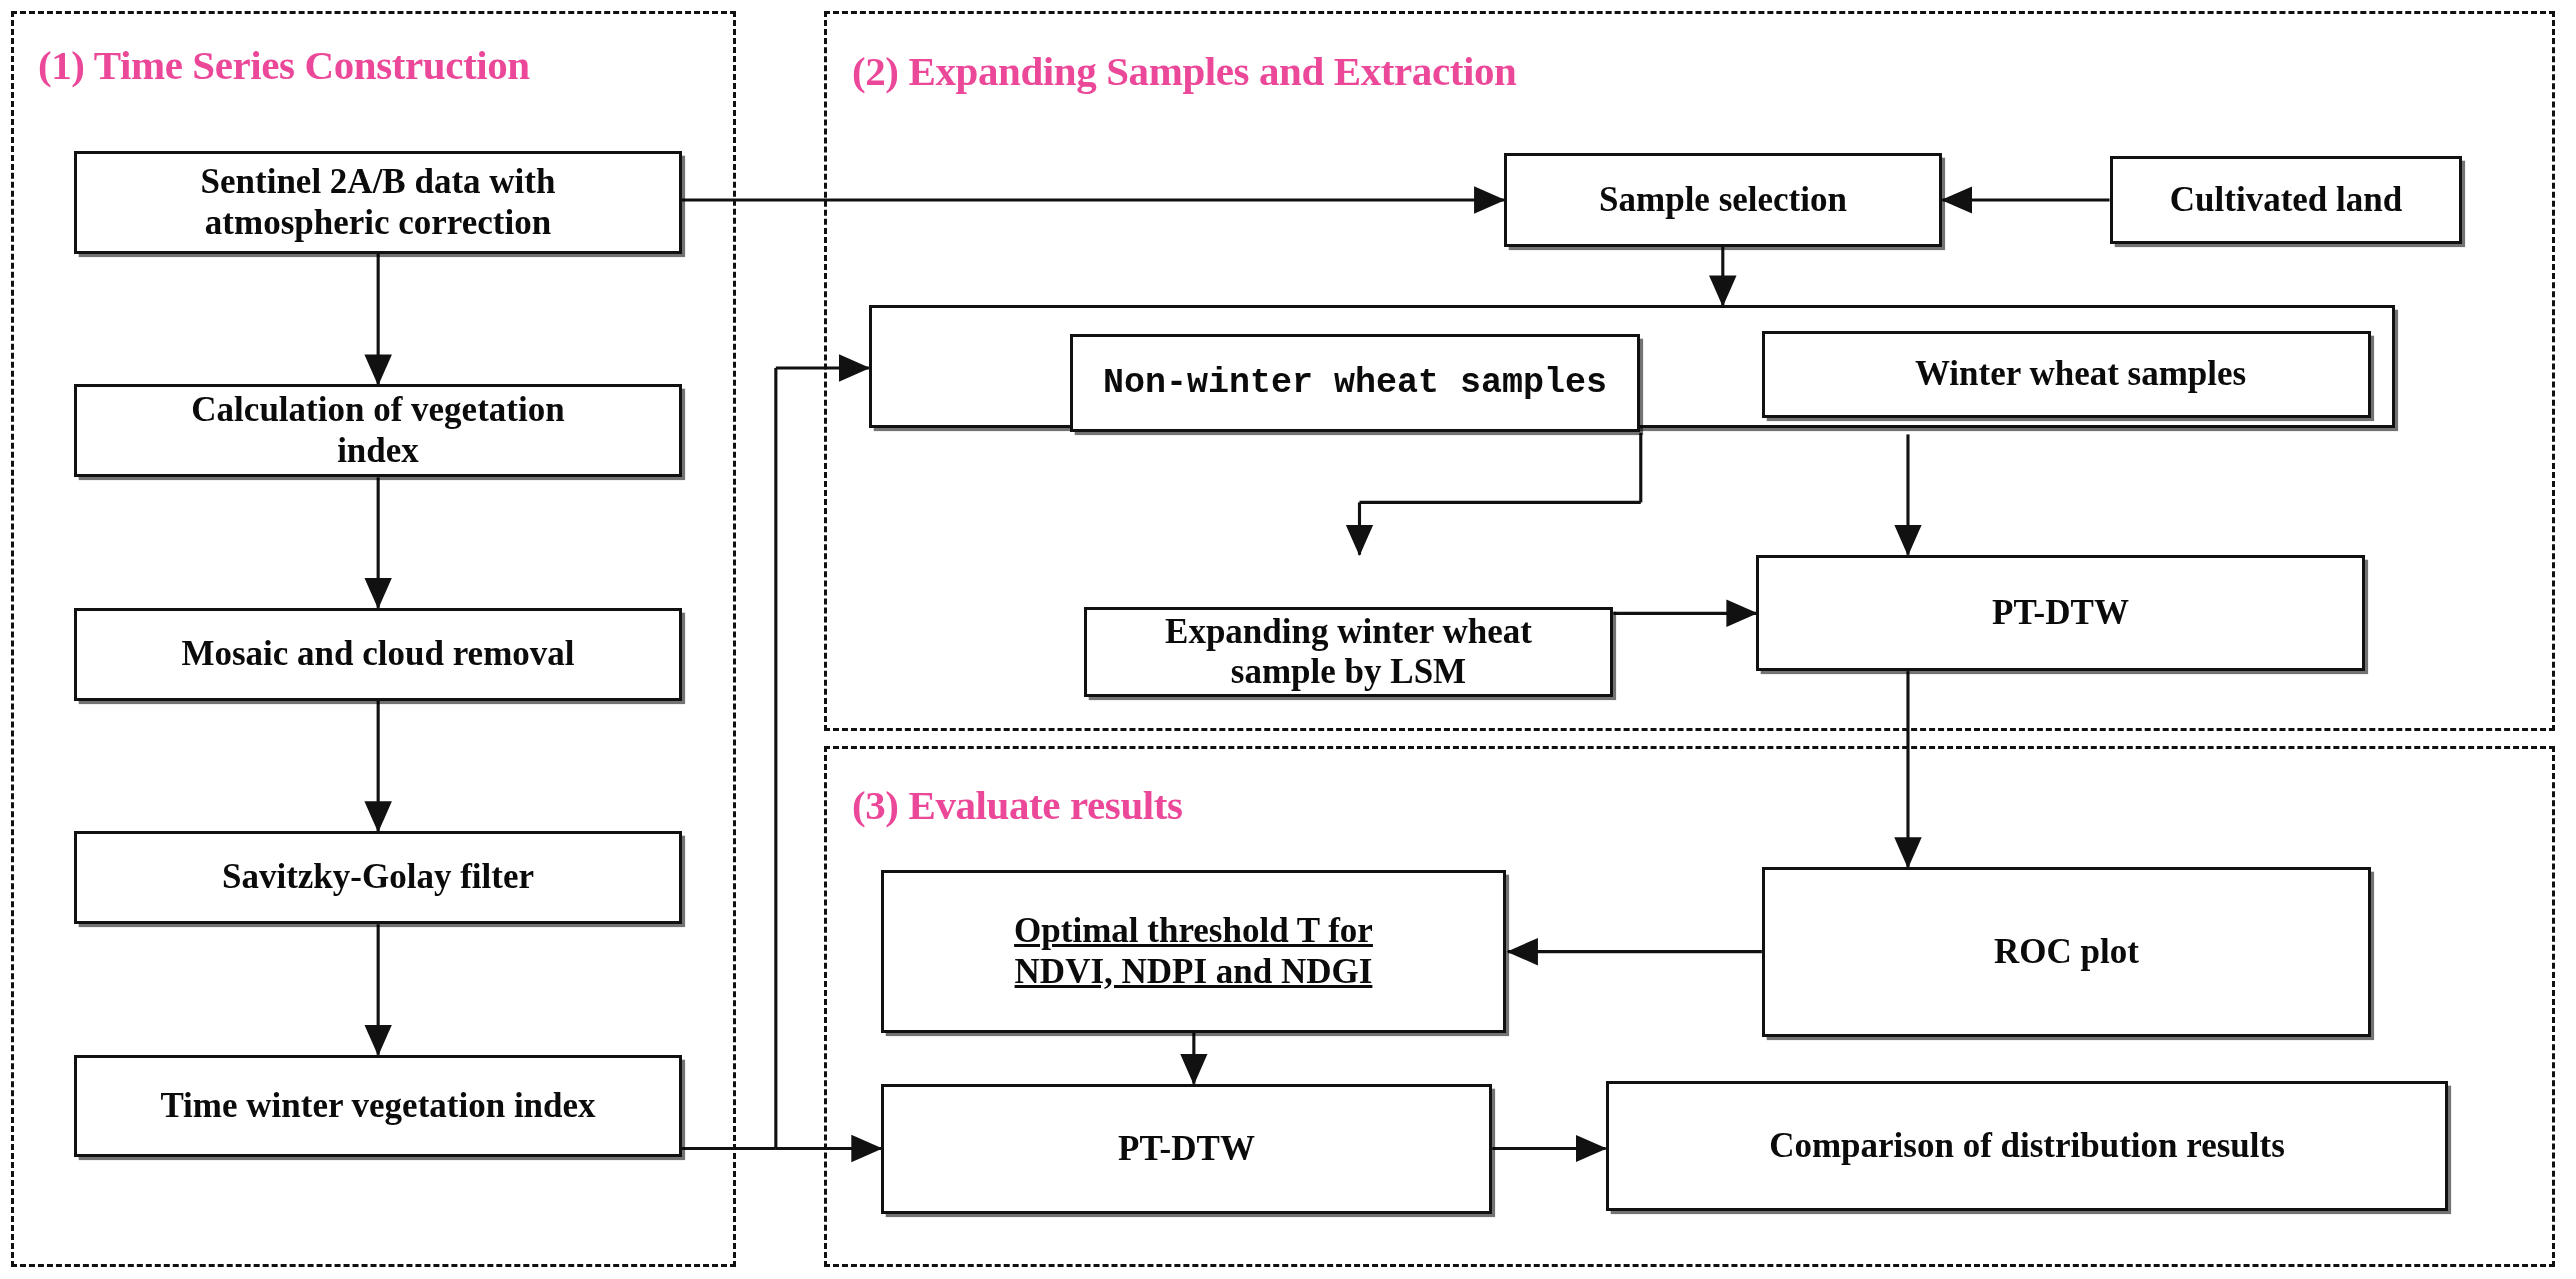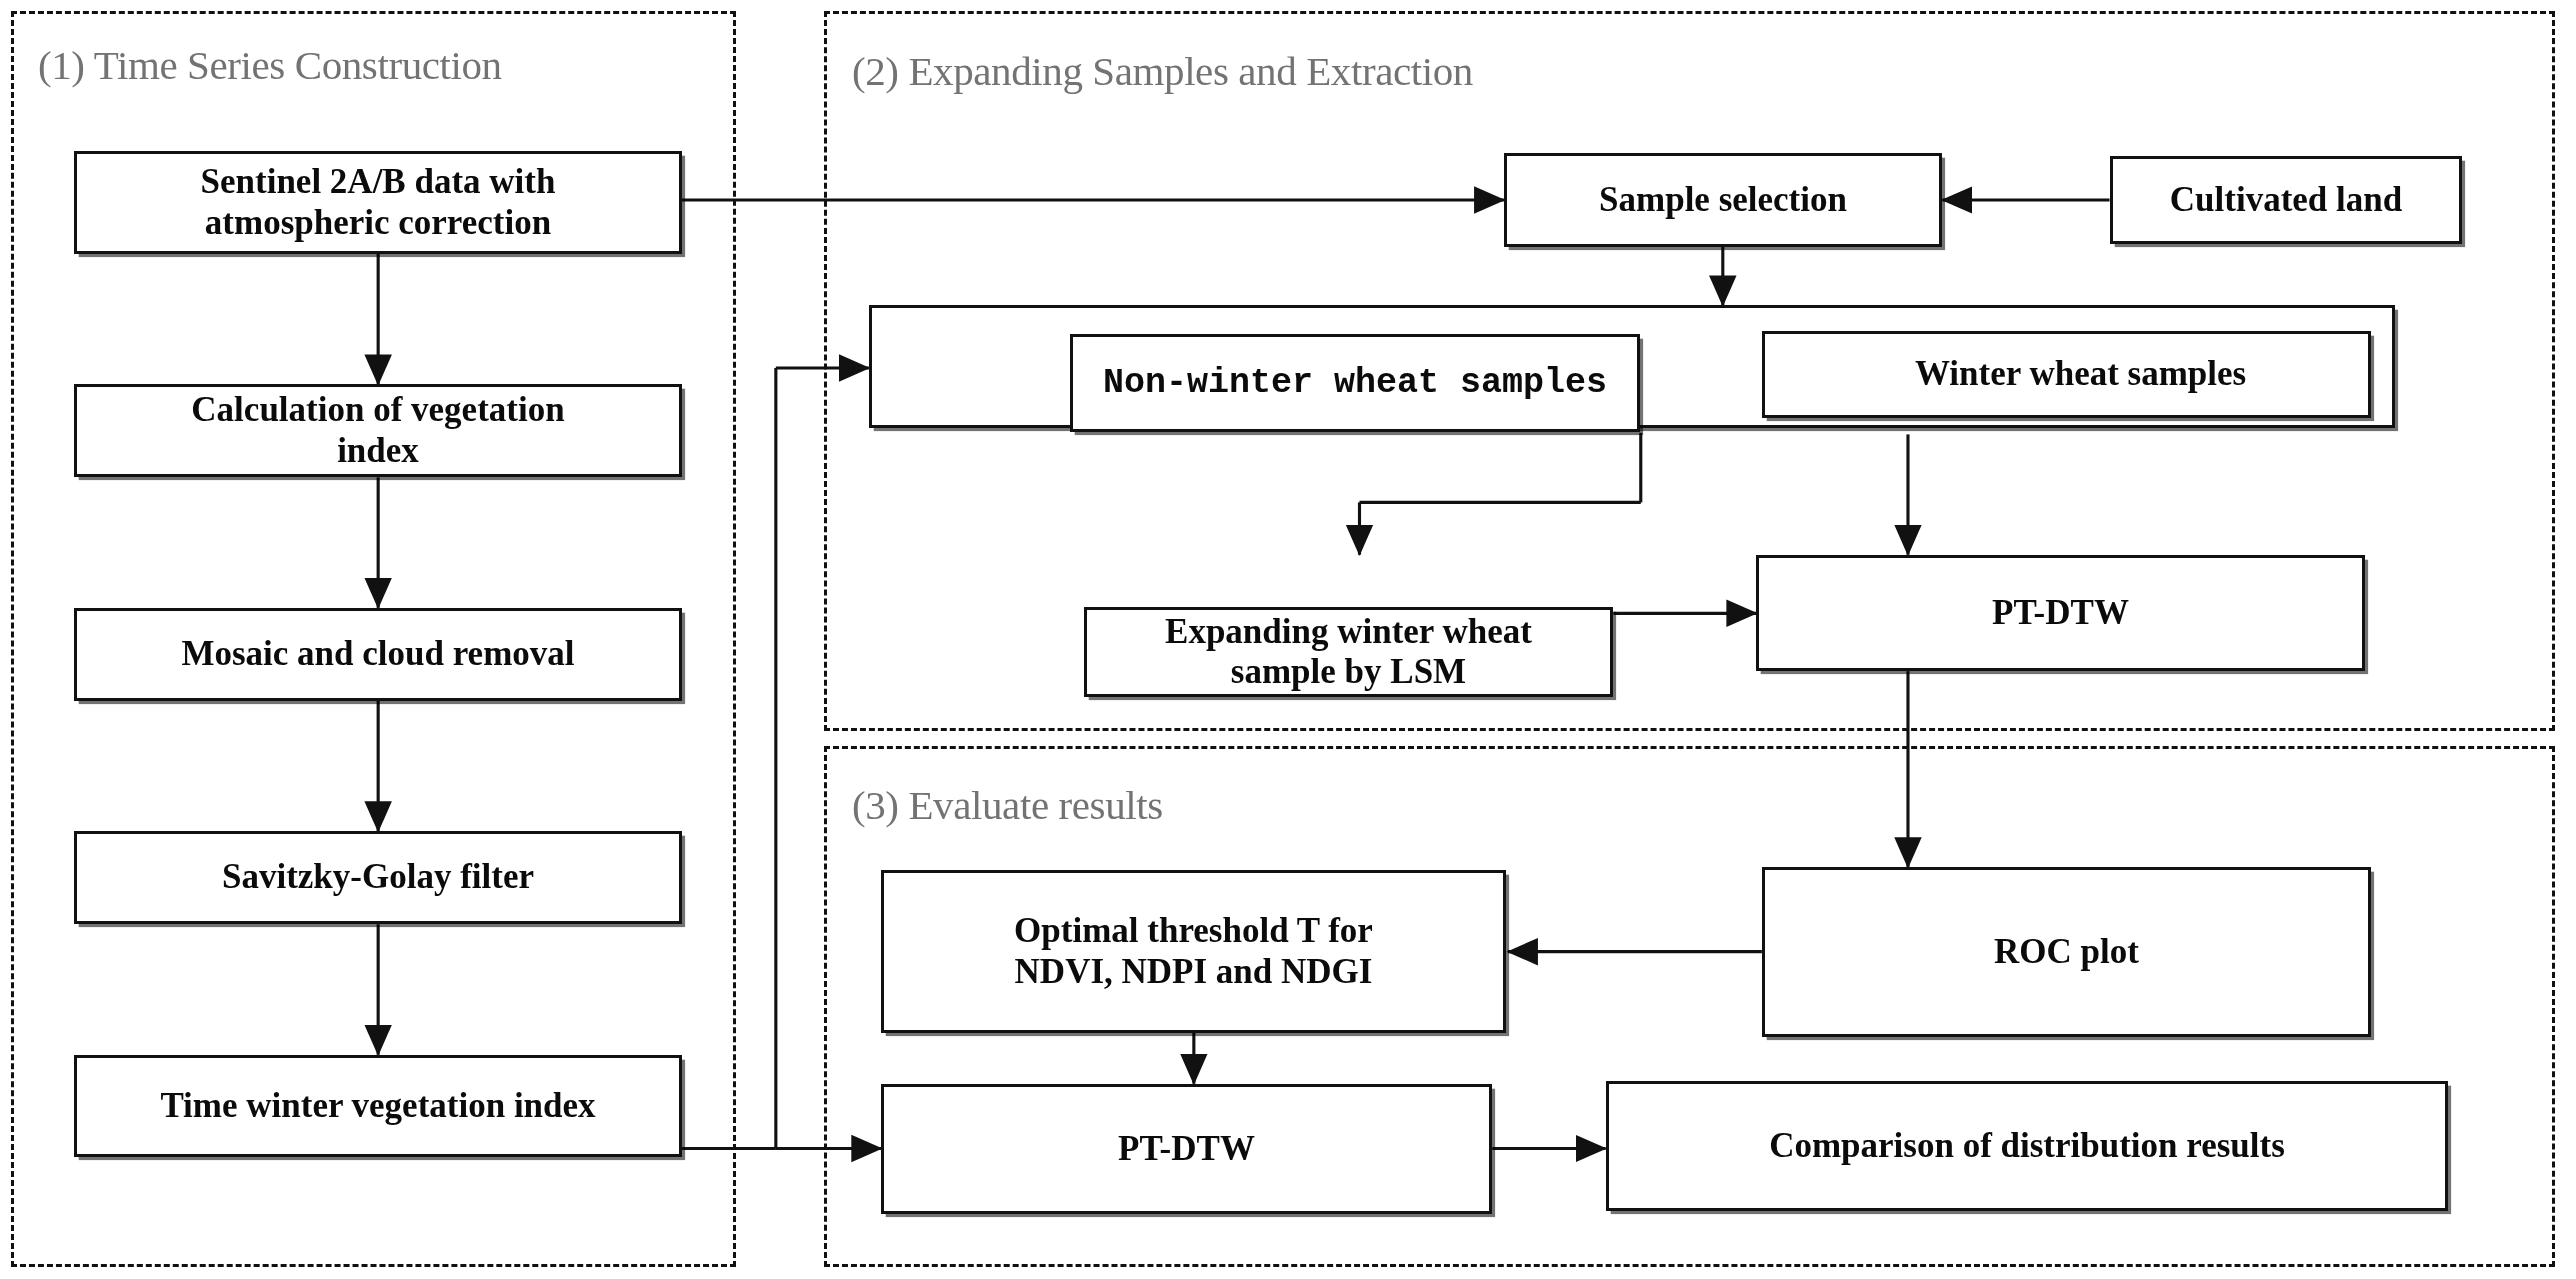--- a/index.html
+++ b/index.html
@@ -8,23 +8,23 @@
   svg.layer{position:absolute;left:0;top:0;width:2576px;height:1279px;}
 
   .panel{
     position:absolute;
     border:3.9px dashed #111;
     box-sizing:border-box;
     background:transparent;
   }
   .panel-title{
     position:absolute;
-    font-weight:normal;
+    font-weight:bold;
     font-size:41px;
-    color:#737373;
+    color:#ec4899;
     letter-spacing:-0.4px;
     white-space:nowrap;
     font-family:"Liberation Serif",serif;
   }
   .node{
     position:absolute;
     box-sizing:border-box;
     border:3.1px solid #111;
     background:#ffffff;
     display:flex;
@@ -155,21 +155,21 @@
     <span>
       <span>Expanding winter wheat</span>
       <span>sample by LSM</span>
     </span>
   </div>
 
   <div class="node" style="left:1756px;top:555px;width:609px;height:116px;">
     <span>PT-DTW</span>
   </div>
 
-  <div class="node" style="left:881px;top:870px;width:625px;height:163px;">
+  <div class="node" style="left:881px;top:870px;width:625px;height:163px;text-decoration:underline;">
     <span>
       <span>Optimal threshold T for</span>
       <span>NDVI, NDPI and NDGI</span>
     </span>
   </div>
 
   <div class="node" style="left:1762px;top:867px;width:609px;height:170px;">
     <span>ROC plot</span>
   </div>
 

